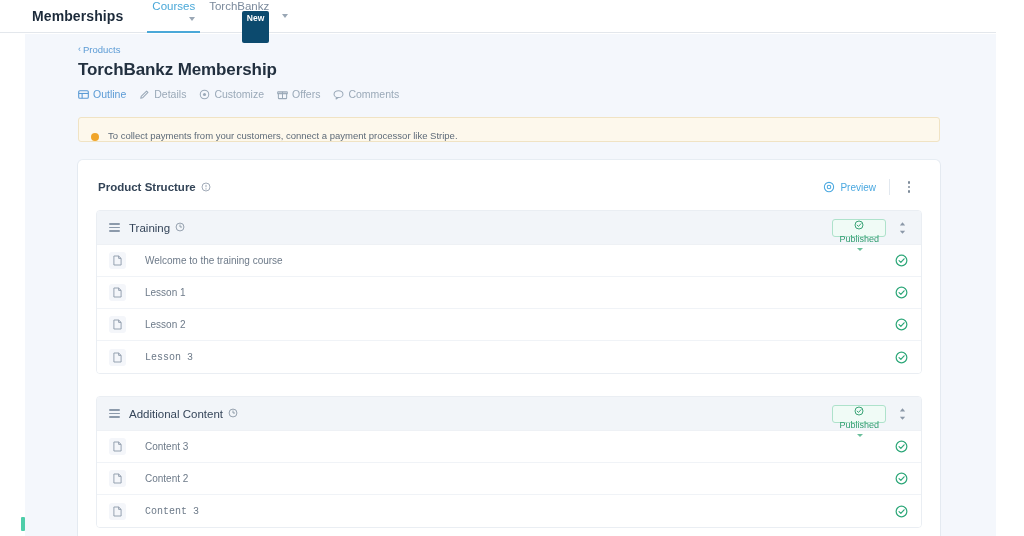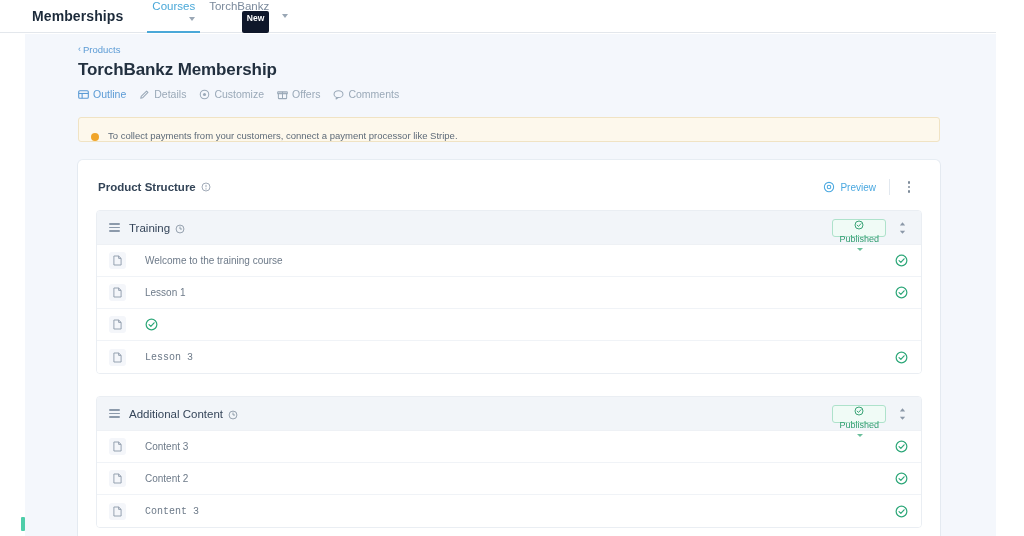--- a/index.html
+++ b/index.html
@@ -71,26 +71,26 @@
   .caret {
     width: 0; height: 0;
     border-left: 3.5px solid transparent;
     border-right: 3.5px solid transparent;
     border-top: 4px solid #9aa7b5;
     display: inline-block;
     margin-left: 2px;
   }
   .badge-new {
     display: inline-block;
-    background: #0f172a;
+    background: #0c4a6e;
     color: #ffffff;
     font-size: 8.5px;
     font-weight: bold;
     line-height: 1;
-    padding: 3px 5px 11px;
+    padding: 3px 5px 21px;
     border-radius: 2px;
     margin-left: 3px;
     position: relative;
     top: -6px;
   }
   .nav-caret-standalone {
     padding: 0 10px 0 4px;
     display: flex; align-items: center;
     height: 33px;
     cursor: pointer;
@@ -198,21 +198,21 @@
     background: #f2f5f9;
     display: flex; align-items: center; justify-content: space-between;
     padding: 0 11px 0 12px;
     border-bottom: 1px solid #eef1f5;
   }
   .section-head-left { display: flex; align-items: center; gap: 9px; }
   .drag-handle { display: flex; flex-direction: column; gap: 2px; cursor: grab; }
   .drag-handle i { width: 11px; height: 1.6px; background: #8c9aab; display: block; border-radius: 1px; }
   .section-title {
     font-size: 11.5px; color: #36465a;
-    display: flex; align-items: flex-end; gap: 5px;
+    display: flex; align-items: flex-start; gap: 5px;
   }
   .section-head-right { display: flex; align-items: center; gap: 9px; }
 
   .pill-published {
     display: flex; align-items: center; gap: 4px;
     border: 1px solid #aee2cb;
     background: #f0fbf6;
     border-radius: 3px;
     height: 18px;
     padding: 0 6px;
@@ -451,20 +451,21 @@
             </span>
           </div>
 
           <div class="row">
             <span class="row-icon">
               <svg width="9" height="11" viewBox="0 0 12 14" style="display:block">
                 <path d="M1.2 1 H7.5 L10.8 4.2 V13 H1.2 Z" fill="none" stroke="#8b98a8" stroke-width="1.2" stroke-linejoin="round"></path>
                 <path d="M7.5 1 V4.2 H10.8" fill="none" stroke="#8b98a8" stroke-width="1.2" stroke-linejoin="round"></path>
               </svg>
             </span>
+            <span class="row-label">Lesson 2</span>
             <span class="row-status">
               <svg width="13" height="13" viewBox="0 0 16 16" style="display:block">
                 <circle cx="8" cy="8" r="6.6" fill="none" stroke="#2fa87a" stroke-width="1.5"></circle>
                 <path d="M5 8.2 L7.2 10.3 L11.2 5.9" fill="none" stroke="#2fa87a" stroke-width="1.5" stroke-linecap="round" stroke-linejoin="round"></path>
               </svg>
             </span>
           </div>
 
           <div class="row">
             <span class="row-icon">

